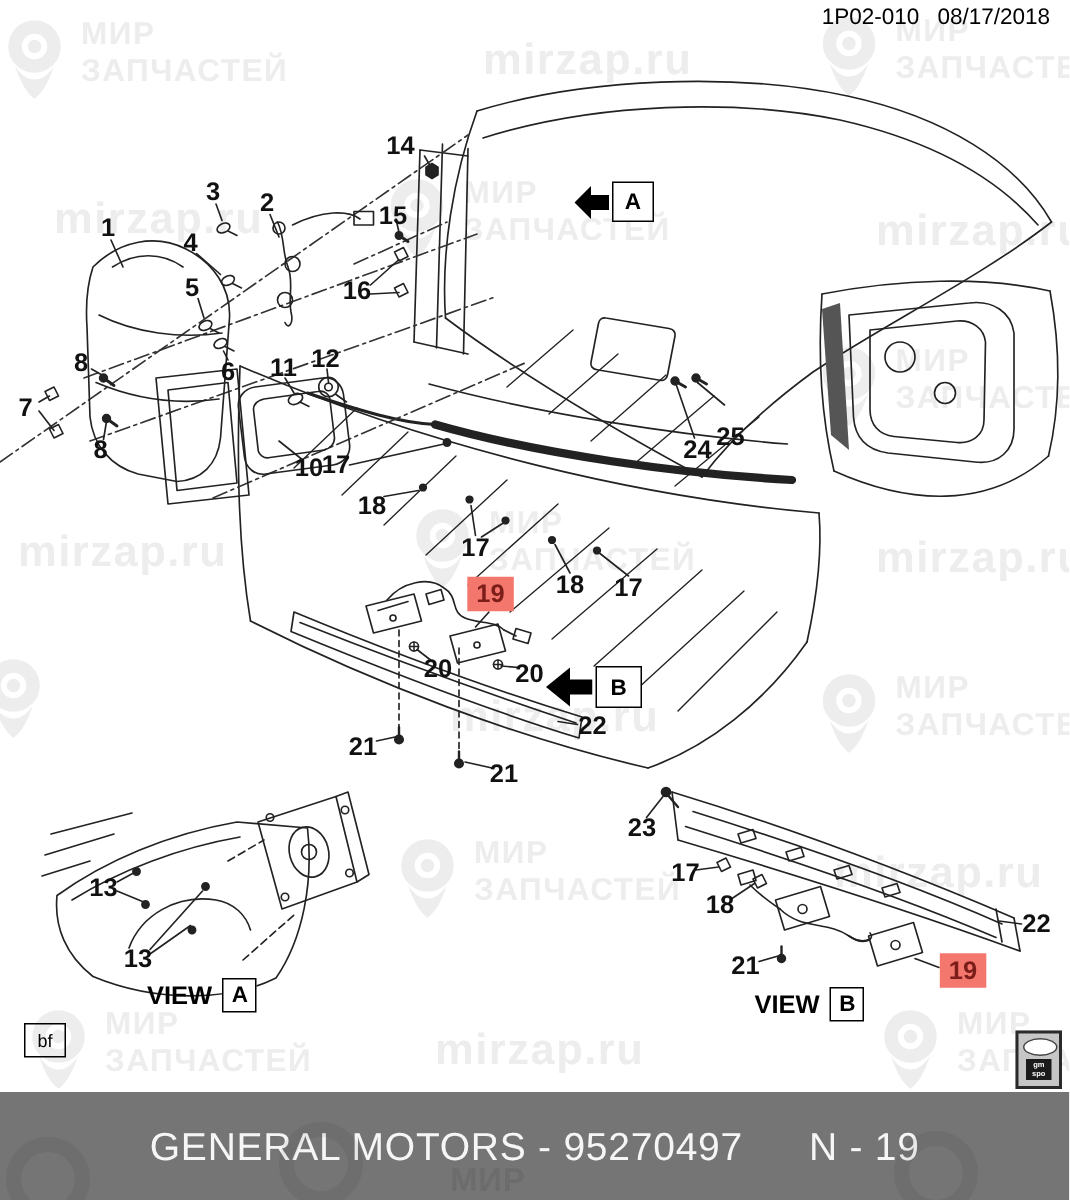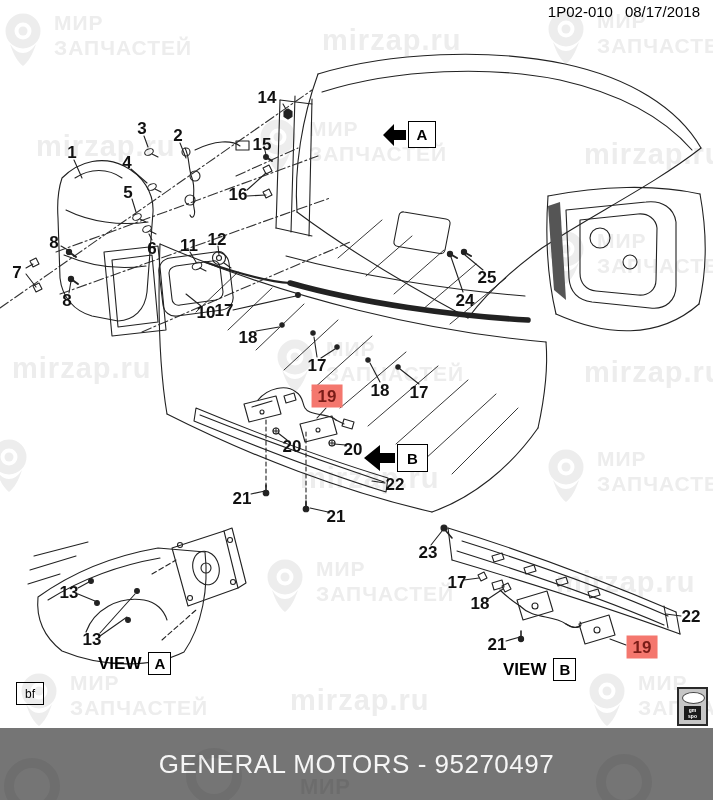--- a/index.html
+++ b/index.html
@@ -439,21 +439,21 @@
       <div class="callout hl" style="left: 642px; top: 647px;">19</div>
       <div class="callout" style="left: 292px; top: 446px;">20</div>
       <div class="callout" style="left: 353px; top: 449px;">20</div>
       <div class="callout" style="left: 242px; top: 498px;">21</div>
       <div class="callout" style="left: 336px; top: 516px;">21</div>
       <div class="callout" style="left: 497px; top: 644px;">21</div>
       <div class="callout" style="left: 395px; top: 484px;">22</div>
       <div class="callout" style="left: 691px; top: 616px;">22</div>
       <div class="callout" style="left: 428px; top: 552px;">23</div>
       <div class="callout" style="left: 465px; top: 300px; text-align: right;">24</div>
-      <div class="callout" style="left: 487px; top: 277px;">25</div>
+      <div class="callout" style="left: 487px; top: 291px;">25</div>
     </div>
 
   <div class="dir-marker" style="left:383px;top:121px;">
     <svg width="23" height="27" viewBox="0 0 23 27">
       <polygon points="0,14 11,3 11,9 23,9 23,19 11,19 11,25" fill="#000"></polygon>
     </svg>
     <div class="dir-box" style="width:26px;height:25px;">A</div>
   </div>
 
   <div class="dir-marker" style="left:364px;top:443px;">
@@ -478,15 +478,16 @@
     <div class="oval"></div>
     <div class="block">gm<br>spo</div>
   </div>
 
   <div class="footer">
     <span class="bar-ghost" style="left:4px;top:30px;"></span>
     <span class="bar-ghost" style="left:186px;top:20px;"></span>
     <span class="bar-ghost" style="left:596px;top:26px;"></span>
     <span class="bar-ghost-text" style="left:300px;top:46px;">МИР</span>
     <span>GENERAL MOTORS - 95270497</span>
+    <span>N - 19</span>
   </div>
 
 </div>
 
 </body></html>

